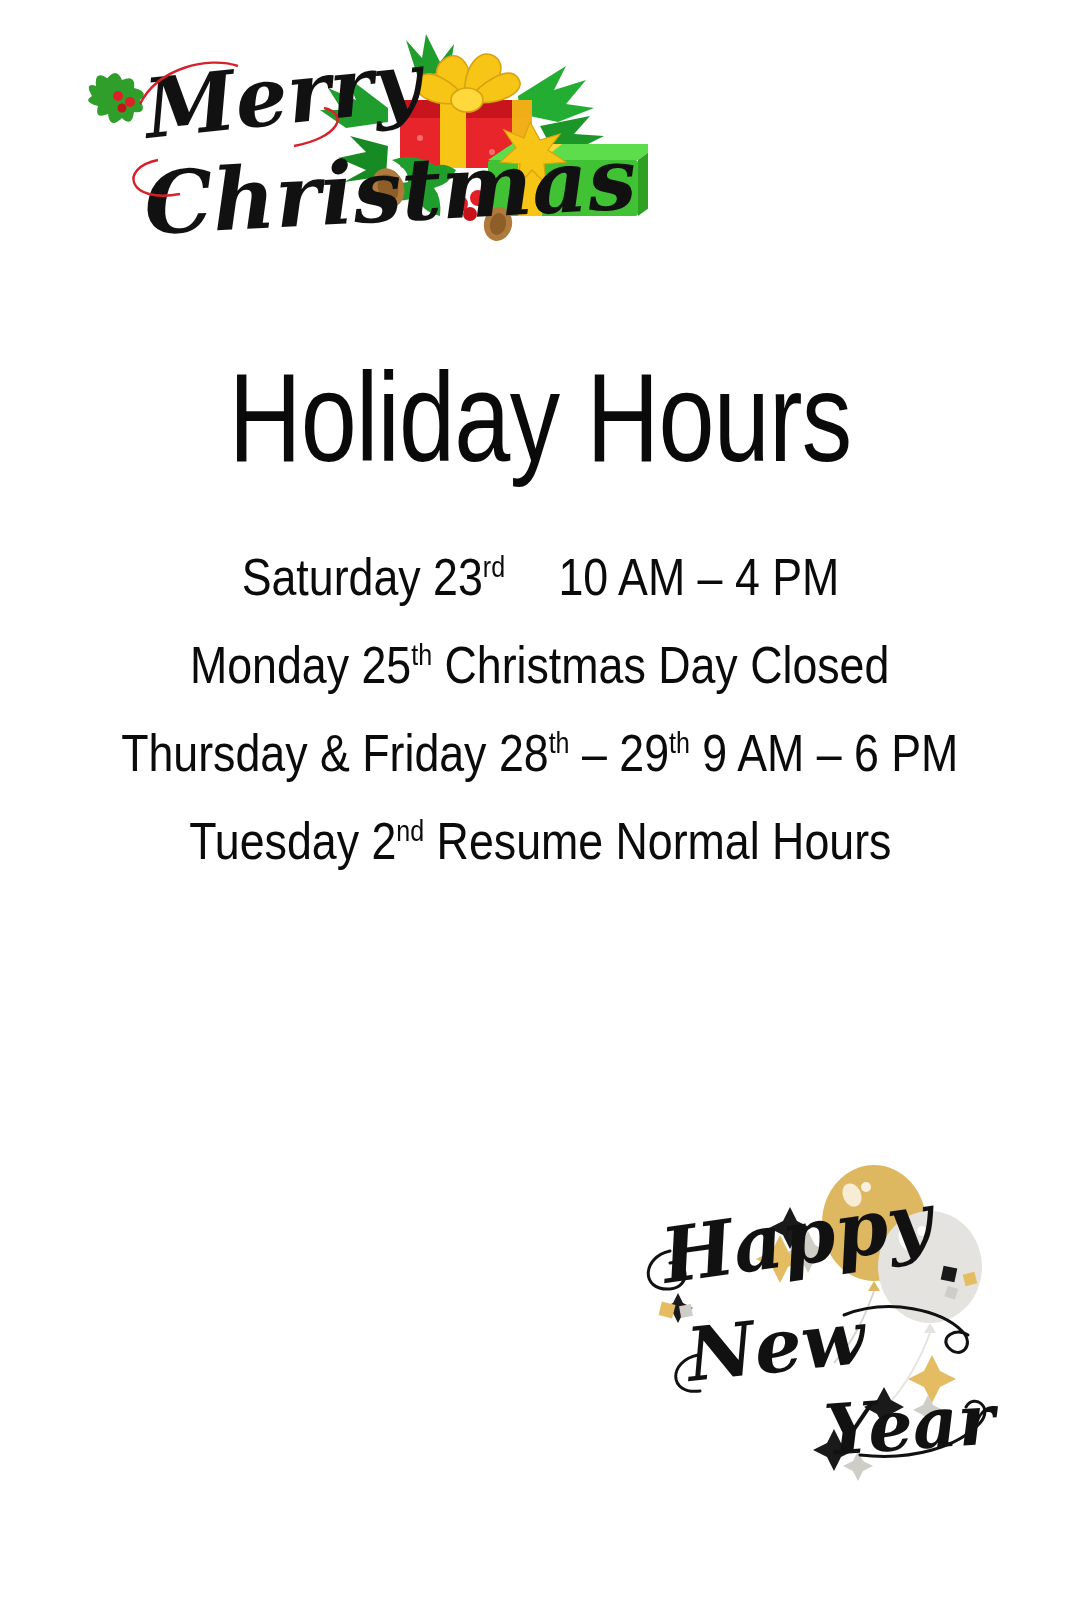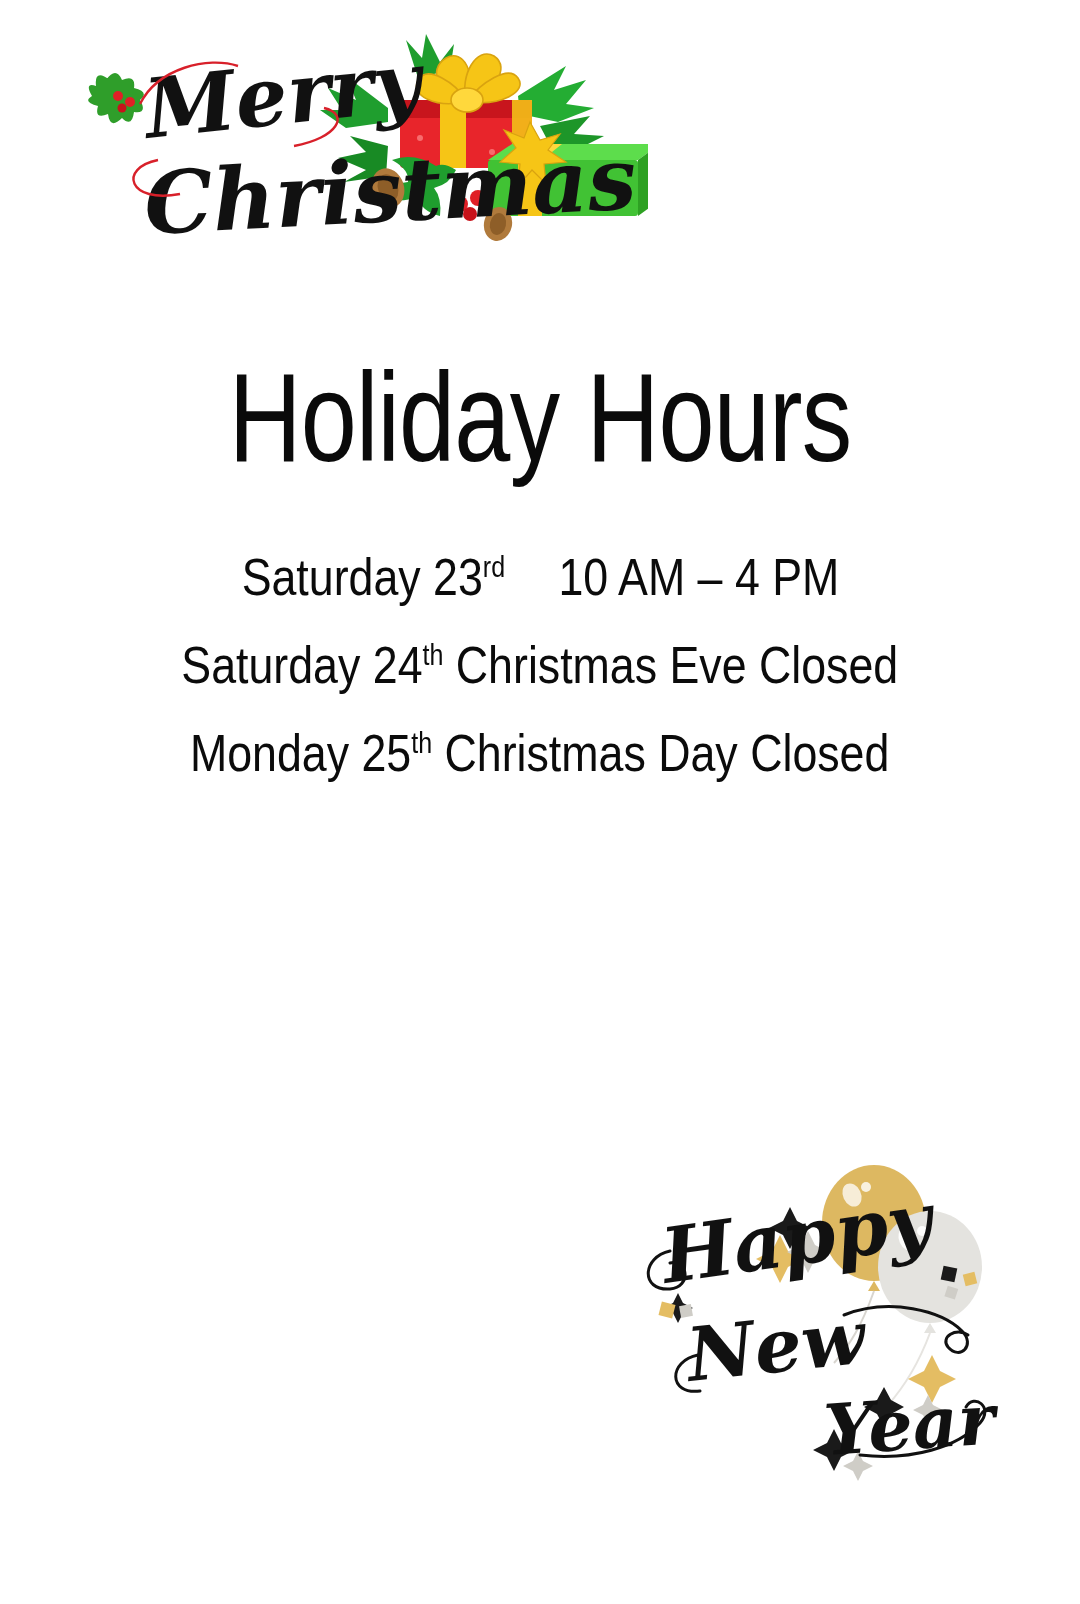--- a/index.html
+++ b/index.html
@@ -168,27 +168,28 @@
       </g>
     </svg>
   </div>
 
   <div class="title">Holiday Hours</div>
 
   <div class="hours">
 
     <div class="hours-line"><span class="shrink"><span>Saturday 23</span><sup>rd</sup><span class="gap"></span><span>10 AM – 4 PM</span></span></div>
 
-    <div class="hours-line"><span class="shrink"><span>Saturday 24</span><sup>th</sup><span> Christmas Eve Closed</span></span></div>
 
     <div class="hours-line"><span class="shrink"><span>Monday 25</span><sup>th</sup><span> Christmas Day Closed</span></span></div>
 
 
-
-
+    <div class="hours-line"><span class="shrink"><span>Thursday &amp; Friday 28</span><sup>th</sup><span> – 29</span><sup>th</sup><span> 9 AM – 6 PM</span></span></div>
+
+
+    <div class="hours-line"><span class="shrink"><span>Tuesday 2</span><sup>nd</sup><span> Resume Normal Hours</span></span></div>
 
   </div>
 
   <div class="newyear-art">
     <svg viewBox="0 0 400 330" xmlns="http://www.w3.org/2000/svg" aria-label="Happy New Year">
 
       <g>
         <ellipse cx="262" cy="68" rx="52" ry="58" fill="#ddb861"></ellipse>
         <path d="M262 126 l-6 10 l12 0 Z" fill="#ddb861"></path>
         <path d="M262 136 C250 170, 238 190, 222 208" fill="none" stroke="#d8d5cf" stroke-width="2"></path>

